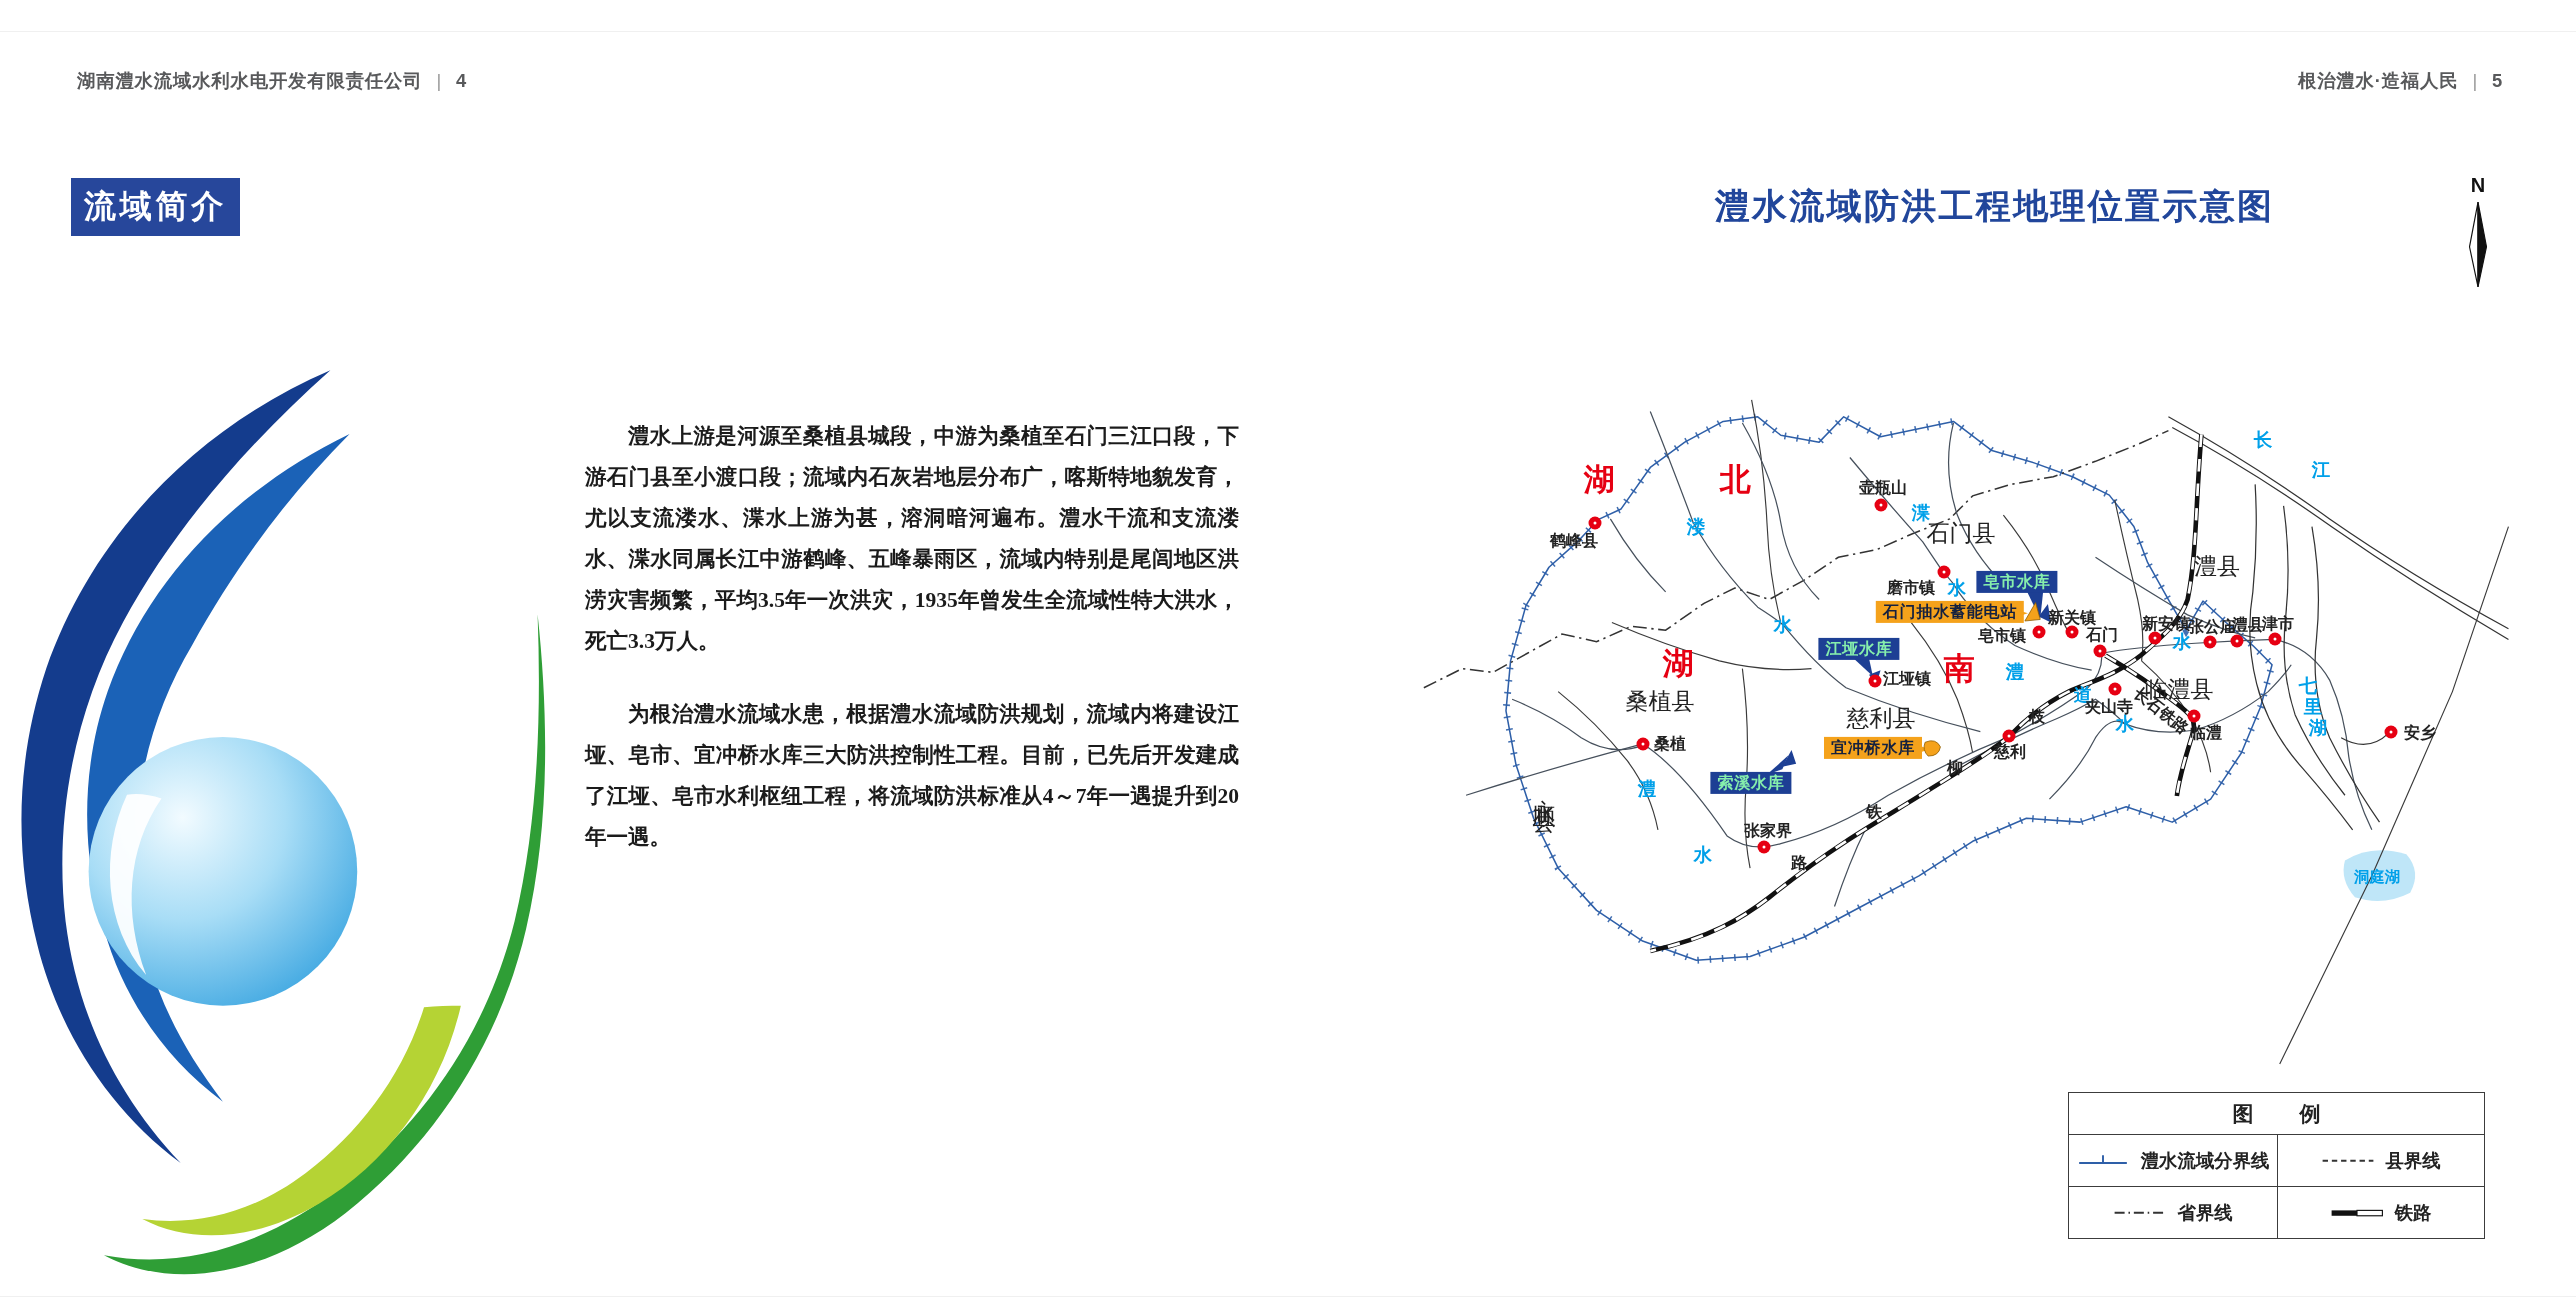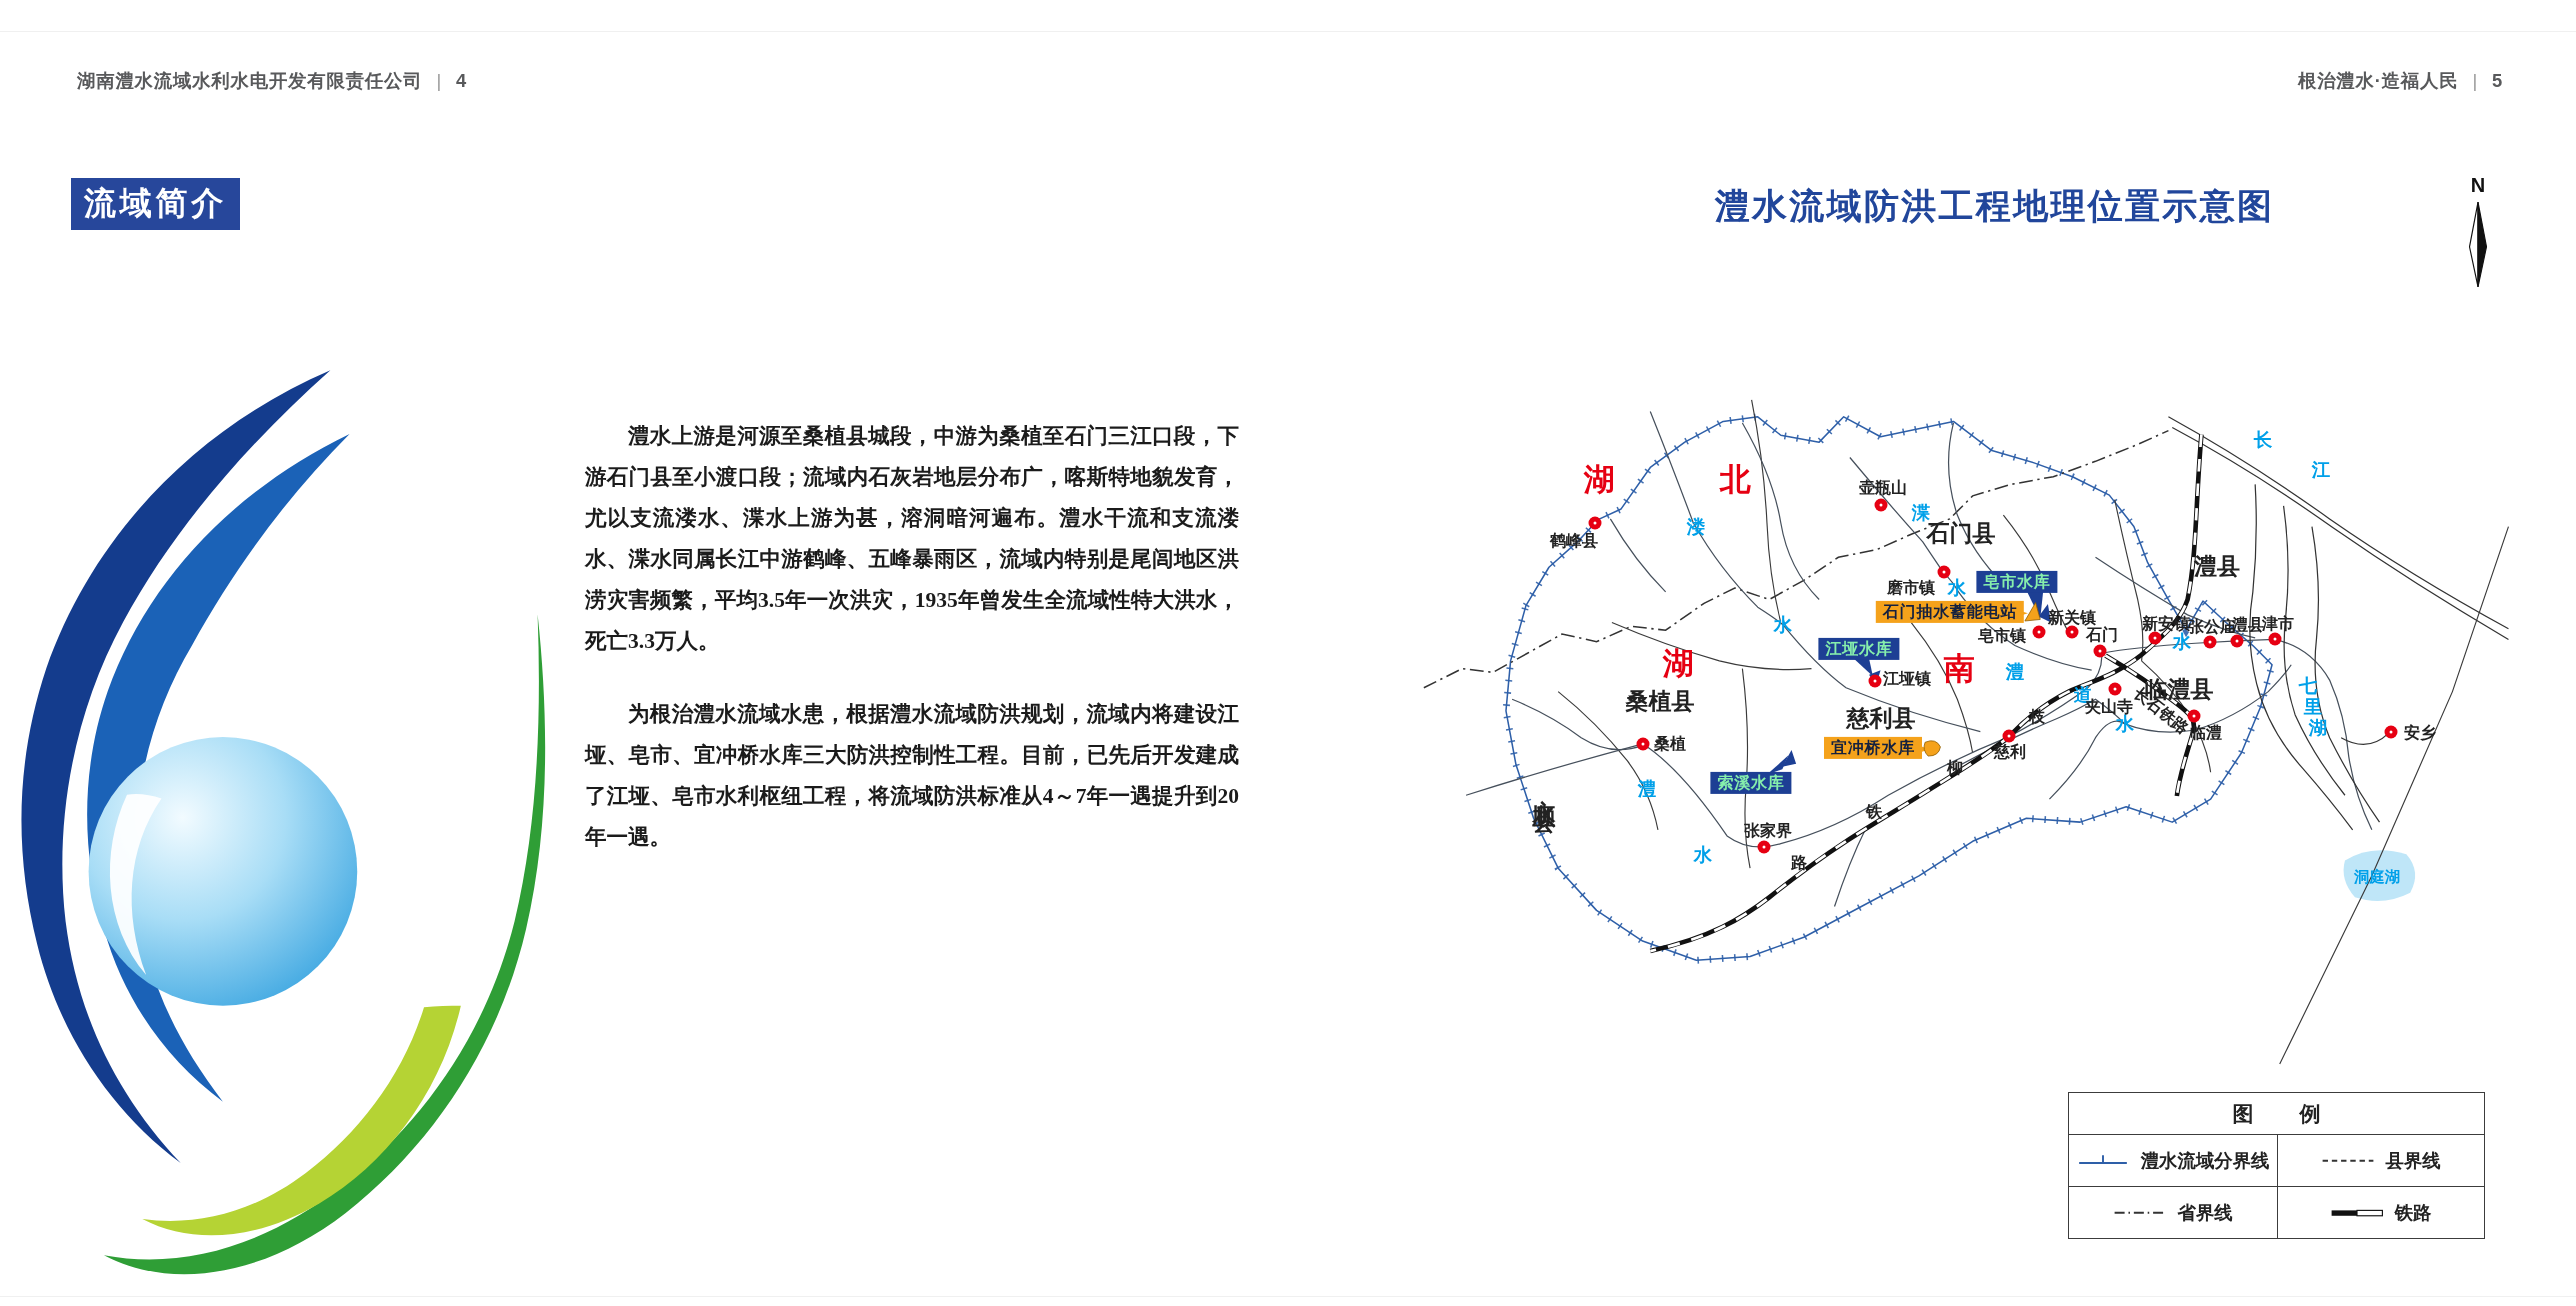--- a/index.html
+++ b/index.html
@@ -5,42 +5,42 @@
   html,body{margin:0;padding:0;background:#fff;}
   body{width:2576px;height:1306px;position:relative;overflow:hidden;
        font-family:"Liberation Sans","DejaVu Sans",sans-serif;color:#1f1f1f;}
   .hairline{position:absolute;left:0;width:2576px;height:0.8px;background:#f0f0f0;}
   
   .hdr{position:absolute;top:68px;font-size:18.4px;font-weight:bold;color:#58595b;letter-spacing:0.8px;}
   .hdr .pipe{color:#9a9a9a;font-weight:400;margin:0 14px;}
   #hdr-left{left:77px;}
   #hdr-right{right:73px;}
   
-  .section-badge{position:absolute;left:71px;top:178px;width:169px;height:52px;background:#27479b;
+  .section-badge{position:absolute;left:71px;top:178px;width:169px;height:58px;background:#27479b;
       display:flex;align-items:center;justify-content:center;color:#fff;font-size:32px;font-weight:bold;letter-spacing:3.8px;}
   
   .body-text{position:absolute;left:585px;top:416px;width:654px;
       font-family:"Liberation Serif","DejaVu Serif",serif;font-weight:600;
       font-size:21.5px;line-height:41px;text-align:justify;color:#1b1b1b;}
   .body-text p{margin:0 0 32px 0;text-indent:2em;}
   
   .map-title{position:absolute;left:1457px;top:183px;width:1075px;text-align:center;
       font-size:35px;font-weight:bold;color:#21469b;letter-spacing:2.3px;}
   
   .north{position:absolute;left:2455px;top:174px;width:46px;text-align:center;}
   .north .n{font-size:20px;font-weight:bold;color:#111;display:block;margin-bottom:1.5px;}
   
   #logo{position:absolute;left:0;top:361px;}
   
   #map{position:absolute;left:1420px;top:369px;width:1090px;height:722px;}
   #map svg{position:absolute;left:0;top:0;}
   #map-labels{position:absolute;left:0;top:0;width:1090px;height:722px;}
   #map-labels span{position:absolute;transform:translate(-50%,-50%);white-space:nowrap;line-height:1;}
   .m-prov{font-size:31px;font-weight:bold;color:#e60012;letter-spacing:1.5px;}
-  .m-county{font-size:23px;font-weight:bold;color:#222;text-align:center;}
+  .m-county{font-size:23px;font-weight:normal;color:#222;text-align:center;}
   .m-county.vert{writing-mode:vertical-rl;letter-spacing:6.1px;}
   .m-town{font-size:16px;font-weight:bold;color:#222;}
   .m-river{font-size:18.4px;font-weight:bold;color:#00a0e9;}
   .m-lake{font-size:15.4px;font-weight:bold;color:#00a0e9;}
   .m-rail{font-size:16px;font-weight:bold;color:#222;}
   .m-badge-b{background:#1d3f94;color:#86efac;font-size:16px;font-weight:bold;padding:3.1px 7px;letter-spacing:0.8px;}
   .m-badge-o{background:#f5a21b;color:#15213f;font-size:16px;font-weight:bold;padding:3.1px 7px;letter-spacing:0.8px;}
   .m-dot{position:absolute;width:13px;height:13px;border-radius:50%;background:#e60012;transform:translate(-50%,-50%);}
   .m-dot::after{content:'';position:absolute;left:4.6px;top:4.6px;width:3.8px;height:3.8px;border-radius:50%;background:#fff;}
   

